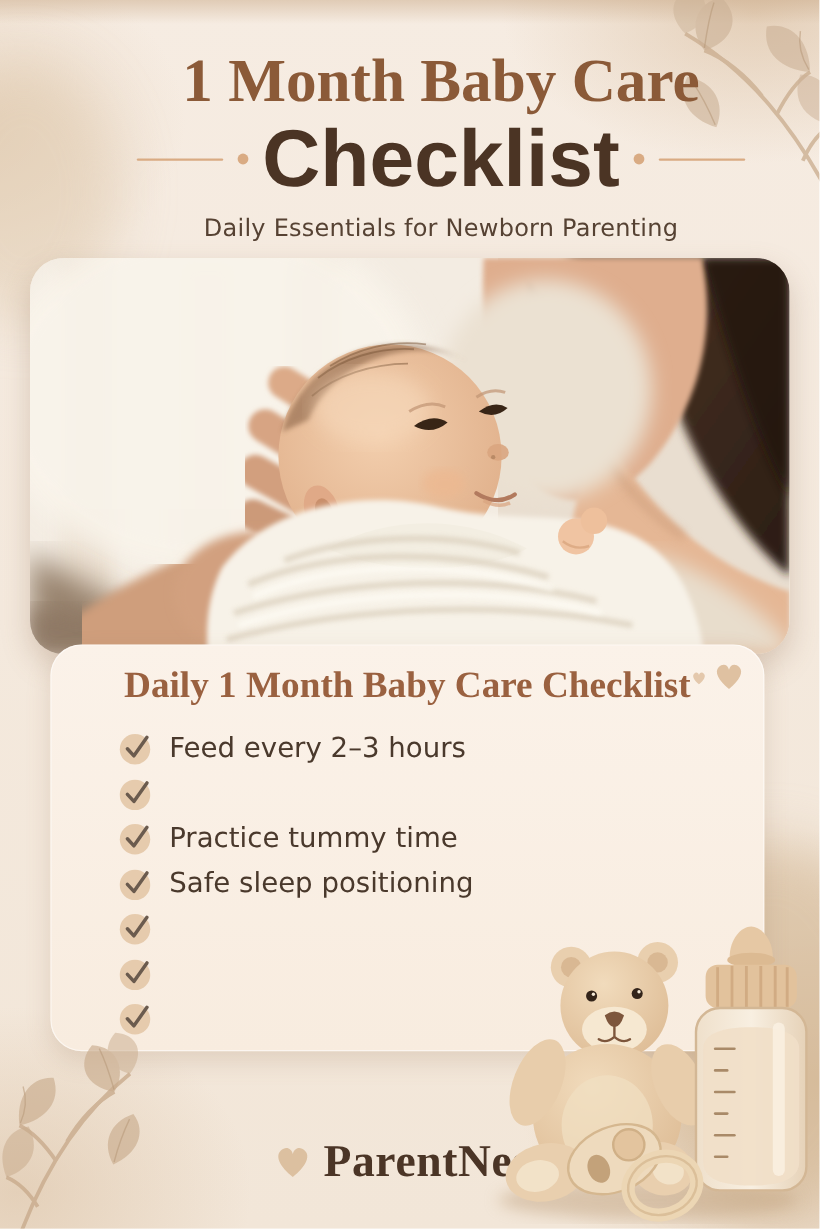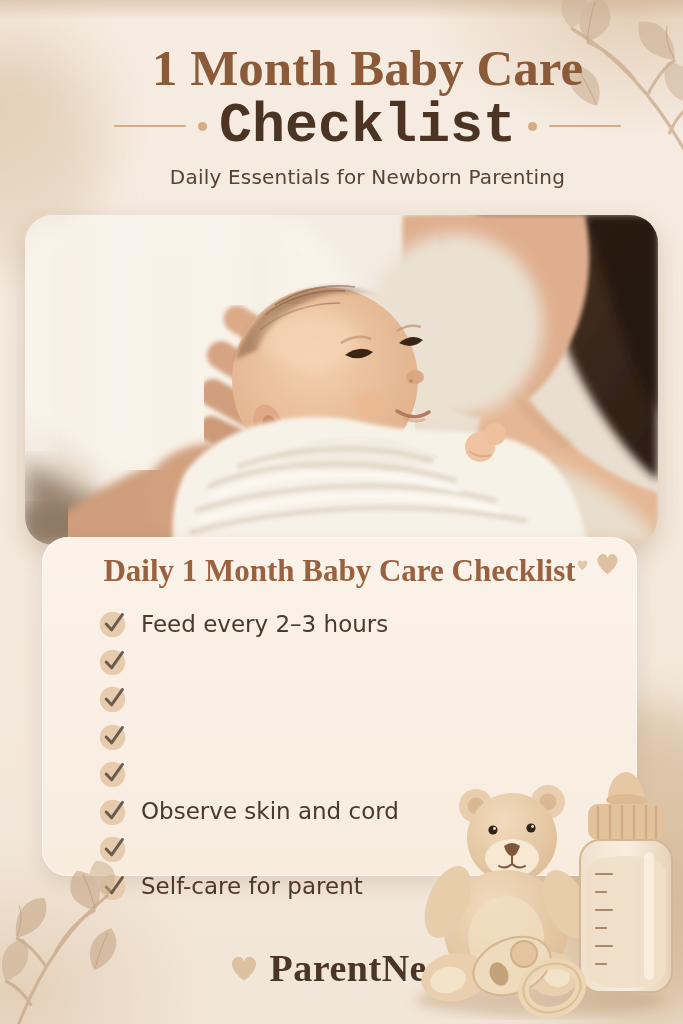--- a/index.html
+++ b/index.html
@@ -23,22 +23,22 @@
   .blob{ border-radius:50%; filter:blur(22px); }
 
   
   .header{ top:42px; left:16px; right:0; text-align:center;padding-left:36px; }
   .title-1{
     font-family:"Liberation Serif", serif; font-weight:bold;
     font-size:51px; line-height:1.05; color:#8b5a38;
   }
   .title-row{ display:flex; align-items:center; justify-content:center; gap:12px; margin-top:2px; }
   .title-2{
-    font-family:Liberation Mono, monospace; font-weight:bold;
-    font-size:55px; line-height:1.05; color:#4b3424;
+    font-family:Liberation Sans, sans-serif; font-weight:bold;
+    font-size:67px; line-height:1.05; color:#4b3424;
   }
   .deco-line{ width:72px; height:2px; background:#d9ab83; border-radius:2px; }
   .deco-dot{ width:9px; height:9px; border-radius:50%; background:#d9ab83; }
   .subtitle{ margin-top:10px; font-size:20px; color:#564233; letter-spacing:.2px; }
 
   
   .photo{
     top:215px; left:25px; width:633px; height:330px;
     border-radius:28px; overflow:hidden;
     box-shadow:0 10px 24px rgba(140,105,75,.28), inset 0 0 30px rgba(255,250,242,.9);
@@ -237,52 +237,46 @@
         <svg width="29" height="29" viewBox="0 0 32 32">
             <circle cx="16" cy="17" r="14" fill="#e6cbad"></circle>
             <path d="M9 16.5 L15 23 L27 6" stroke="#6b5b4e" stroke-width="3.2" fill="none" stroke-linecap="round" stroke-linejoin="round"></path>
           </svg>
       </li>
       <li class="check-item">
         <svg width="29" height="29" viewBox="0 0 32 32">
             <circle cx="16" cy="17" r="14" fill="#e6cbad"></circle>
             <path d="M9 16.5 L15 23 L27 6" stroke="#6b5b4e" stroke-width="3.2" fill="none" stroke-linecap="round" stroke-linejoin="round"></path>
           </svg>
-      </li>
-      <li class="check-item">
-        <svg width="29" height="29" viewBox="0 0 32 32">
-            <circle cx="16" cy="17" r="14" fill="#e6cbad"></circle>
-            <path d="M9 16.5 L15 23 L27 6" stroke="#6b5b4e" stroke-width="3.2" fill="none" stroke-linecap="round" stroke-linejoin="round"></path>
-          </svg>
-      </li>
-      <li class="check-item">
-        <svg width="29" height="29" viewBox="0 0 32 32">
-            <circle cx="16" cy="17" r="14" fill="#e6cbad"></circle>
-            <path d="M9 16.5 L15 23 L27 6" stroke="#6b5b4e" stroke-width="3.2" fill="none" stroke-linecap="round" stroke-linejoin="round"></path>
-          </svg>
-      </li>
-      <li class="check-item">
-        <svg width="29" height="29" viewBox="0 0 32 32">
-            <circle cx="16" cy="17" r="14" fill="#e6cbad"></circle>
-            <path d="M9 16.5 L15 23 L27 6" stroke="#6b5b4e" stroke-width="3.2" fill="none" stroke-linecap="round" stroke-linejoin="round"></path>
-          </svg>
-        <span class="label">Observe skin and cord</span>
-      </li>
-      <li class="check-item">
-        <svg width="29" height="29" viewBox="0 0 32 32">
-            <circle cx="16" cy="17" r="14" fill="#e6cbad"></circle>
-            <path d="M9 16.5 L15 23 L27 6" stroke="#6b5b4e" stroke-width="3.2" fill="none" stroke-linecap="round" stroke-linejoin="round"></path>
-          </svg>
-      </li>
-      <li class="check-item">
-        <svg width="29" height="29" viewBox="0 0 32 32">
-            <circle cx="16" cy="17" r="14" fill="#e6cbad"></circle>
-            <path d="M9 16.5 L15 23 L27 6" stroke="#6b5b4e" stroke-width="3.2" fill="none" stroke-linecap="round" stroke-linejoin="round"></path>
-          </svg>
-        <span class="label">Self-care for parent</span>
+        <span class="label">Practice tummy time</span>
+      </li>
+      <li class="check-item">
+        <svg width="29" height="29" viewBox="0 0 32 32">
+            <circle cx="16" cy="17" r="14" fill="#e6cbad"></circle>
+            <path d="M9 16.5 L15 23 L27 6" stroke="#6b5b4e" stroke-width="3.2" fill="none" stroke-linecap="round" stroke-linejoin="round"></path>
+          </svg>
+        <span class="label">Safe sleep positioning</span>
+      </li>
+      <li class="check-item">
+        <svg width="29" height="29" viewBox="0 0 32 32">
+            <circle cx="16" cy="17" r="14" fill="#e6cbad"></circle>
+            <path d="M9 16.5 L15 23 L27 6" stroke="#6b5b4e" stroke-width="3.2" fill="none" stroke-linecap="round" stroke-linejoin="round"></path>
+          </svg>
+      </li>
+      <li class="check-item">
+        <svg width="29" height="29" viewBox="0 0 32 32">
+            <circle cx="16" cy="17" r="14" fill="#e6cbad"></circle>
+            <path d="M9 16.5 L15 23 L27 6" stroke="#6b5b4e" stroke-width="3.2" fill="none" stroke-linecap="round" stroke-linejoin="round"></path>
+          </svg>
+      </li>
+      <li class="check-item">
+        <svg width="29" height="29" viewBox="0 0 32 32">
+            <circle cx="16" cy="17" r="14" fill="#e6cbad"></circle>
+            <path d="M9 16.5 L15 23 L27 6" stroke="#6b5b4e" stroke-width="3.2" fill="none" stroke-linecap="round" stroke-linejoin="round"></path>
+          </svg>
       </li>
     </ul>
   </div>
 
   <div class="abs toys">
     <svg width="278" height="258" viewBox="0 0 278 258">
       <defs>
         <filter id="tb6">
             <feGaussianBlur stdDeviation="6"></feGaussianBlur>
           </filter>

